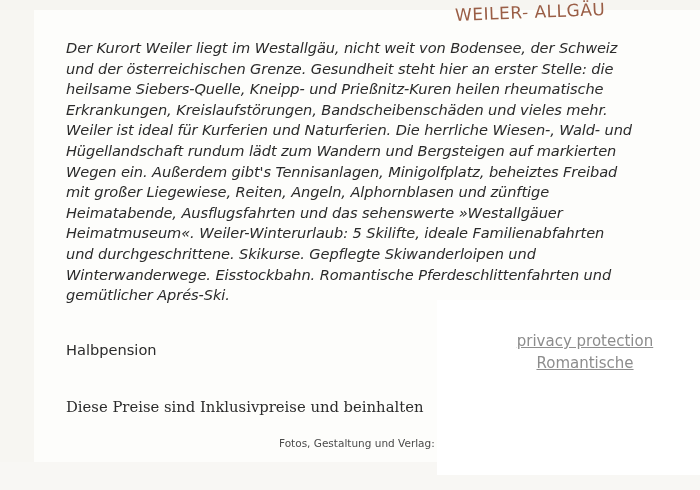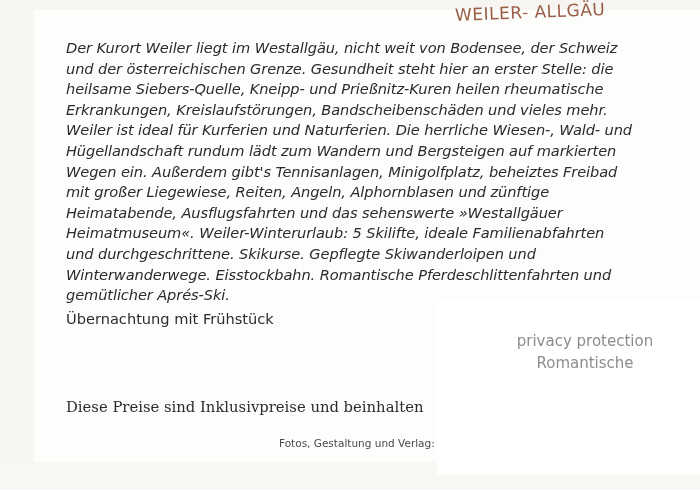--- a/index.html
+++ b/index.html
@@ -121,20 +121,21 @@
   .privacy-text {
     position: absolute;
     left: 475px;
     top: 330px;
     width: 220px;
     font-family: "DejaVu Sans", sans-serif;
     font-size: 15px;
     line-height: 22px;
     color: #8d8d8d;
     text-align: center;
+    text-decoration: underline;
   }
   .privacy-text div {
     display: block;
   }
 </style>
 </head>
 <body>
 
 <div class="page">
 
@@ -142,25 +143,25 @@
   <div class="paper-edge-top"></div>
   <div class="paper-edge-bottom"></div>
 
   <div class="handwriting">WEILER- ALLGÄU</div>
 
   <div class="body-text">Der Kurort Weiler liegt im Westallgäu, nicht weit von Bodensee, der Schweiz und der österreichischen Grenze. Gesundheit steht hier an erster Stelle: die heilsame Siebers-Quelle, Kneipp- und Prießnitz-Kuren heilen rheumatische Erkrankungen, Kreislaufstörungen, Bandscheibenschäden und vieles mehr. Weiler ist ideal für Kurferien und Naturferien. Die herrliche Wiesen-, Wald- und Hügellandschaft rundum lädt zum Wandern und Bergsteigen auf markierten Wegen ein. Außerdem gibt's Tennisanlagen, Minigolfplatz, beheiztes Freibad mit großer Liegewiese, Reiten, Angeln, Alphornblasen und zünftige Heimatabende, Ausflugsfahrten und das sehenswerte »Westallgäuer Heimatmuseum«. Weiler-Winterurlaub: 5 Skilifte, ideale Familienabfahrten und durchgeschrittene. Skikurse. Gepflegte Skiwanderloipen und Winterwanderwege. Eisstockbahn. Romantische Pferdeschlittenfahrten und gemütlicher Aprés-Ski.</div>
 
   <div class="price-list">
 
     <div class="price-row">
-      <span class="price-label">Übernachtung mit Frühstück</span>
       <span class="price-currency">D</span>
     </div>
 
     <div class="price-row">
+      <span class="price-label">Halbpension</span>
       <span class="price-currency">D</span>
     </div>
 
     <div class="price-row">
       <span class="price-currency">D</span>
     </div>
 
   </div>
 
   <div class="footnote">Diese Preise sind Inklusivpreise und beinhalten</div>

